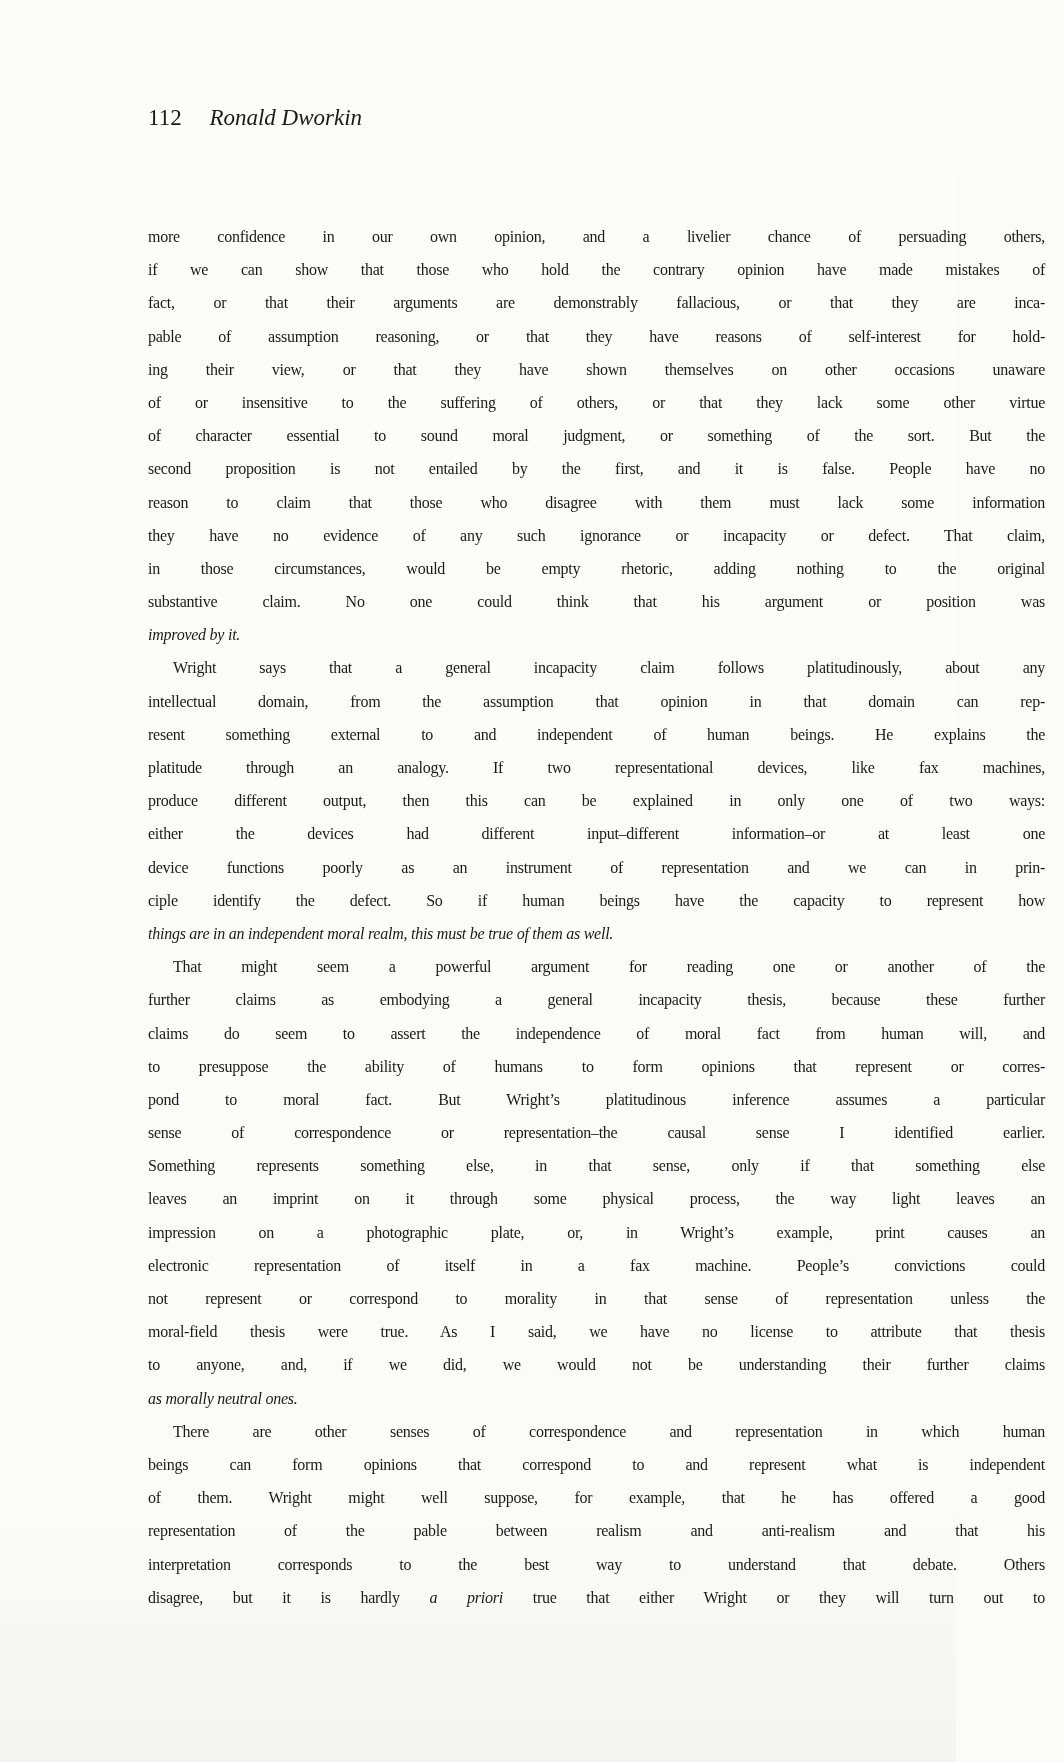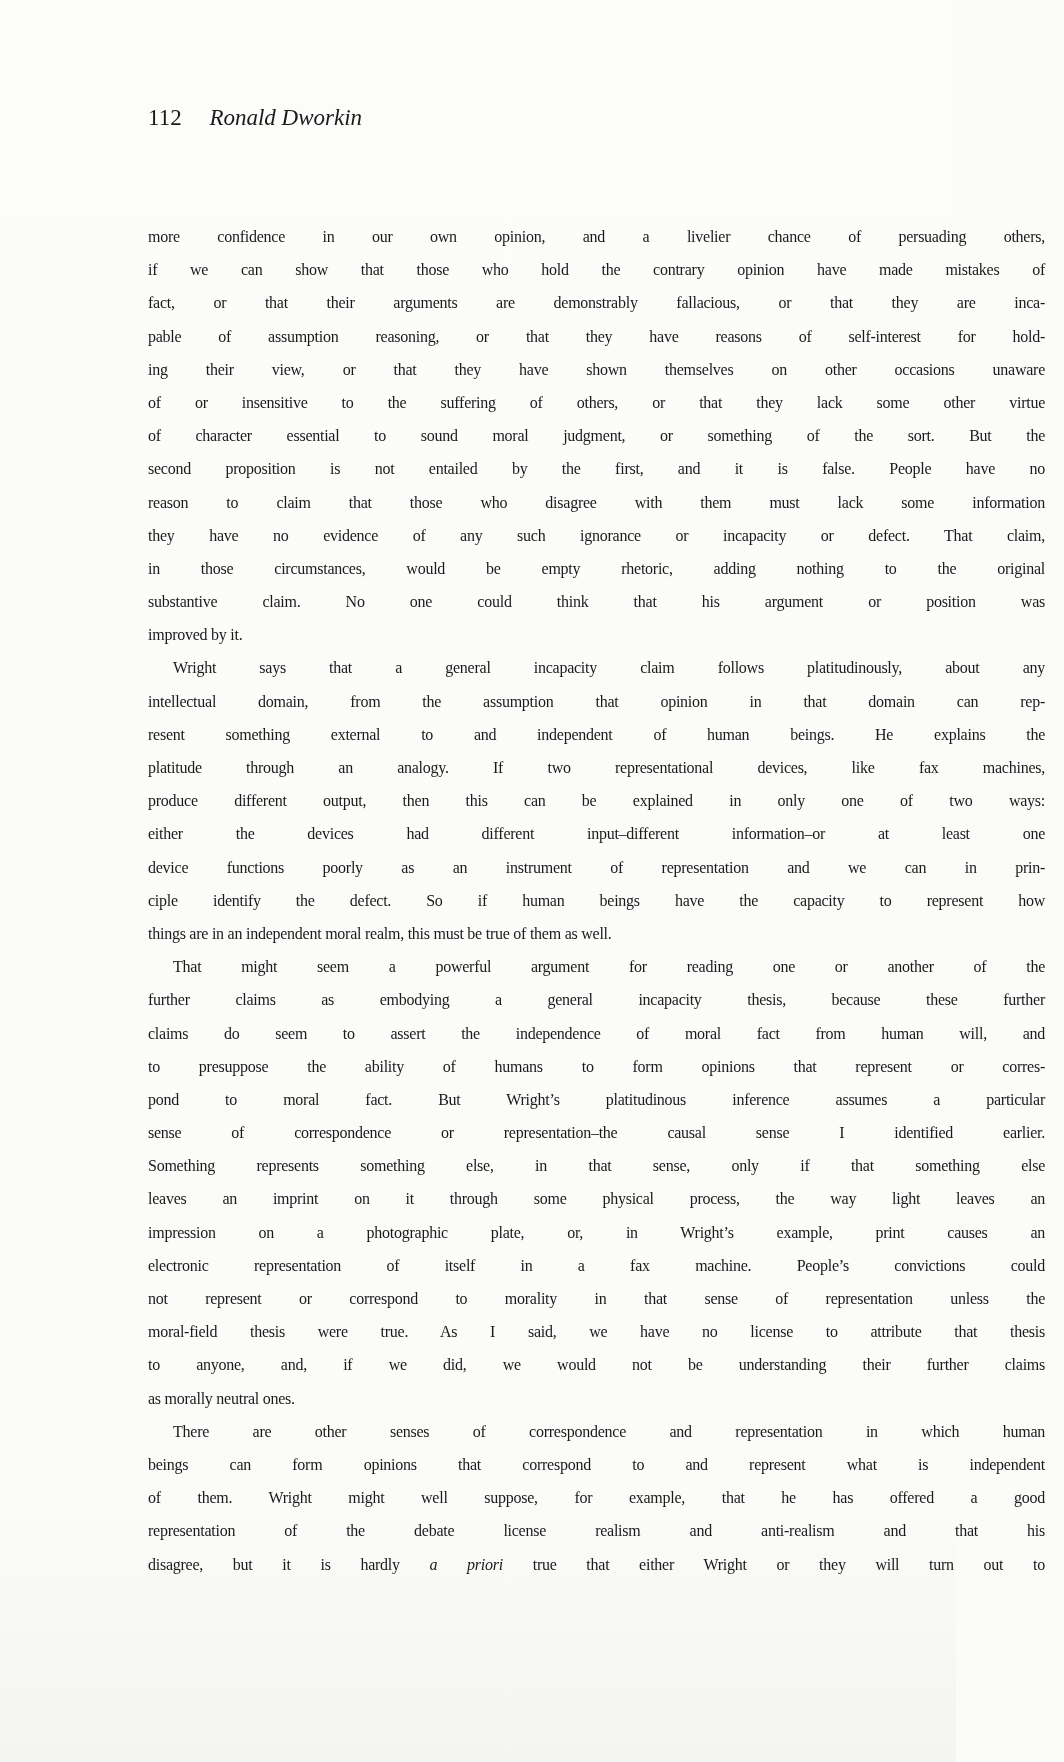--- a/index.html
+++ b/index.html
@@ -50,20 +50,21 @@
       display: block;
       height: 33.2px;
       line-height: 33.2px;
       white-space: nowrap;
       text-align: justify;
       text-align-last: justify;
       overflow: visible;
     }
     .line.last {
       text-align-last: left;
+      font-style: italic;
     }
     .line.indent {
       text-indent: 25px;
     }
     .italic {
       font-style: italic;
     }
   </style>
 </head>
 <body>
@@ -119,18 +120,19 @@
       <span class="line">not represent or correspond to morality in that sense of representation unless the</span>
       <span class="line">moral-field thesis were true. As I said, we have no license to attribute that thesis</span>
       <span class="line">to anyone, and, if we did, we would not be understanding their further claims</span>
       <span class="line last">as morally neutral ones.</span>
     </div>
 
     <div>
       <span class="line indent">There are other senses of correspondence and representation in which human</span>
       <span class="line">beings can form opinions that correspond to and represent what is independent</span>
       <span class="line">of them. Wright might well suppose, for example, that he has offered a good</span>
-      <span class="line">representation of the debate license realism and anti-realism and that his</span>
+      <span class="line">representation of the pable between realism and anti-realism and that his</span>
+      <span class="line">interpretation corresponds to the best way to understand that debate. Others</span>
       <span class="line"><span>disagree, but it is hardly </span><span class="italic">a priori</span><span> true that either Wright or they will turn out to</span></span>
     </div>
 
   </div>
 </div>
 
 </body></html>

